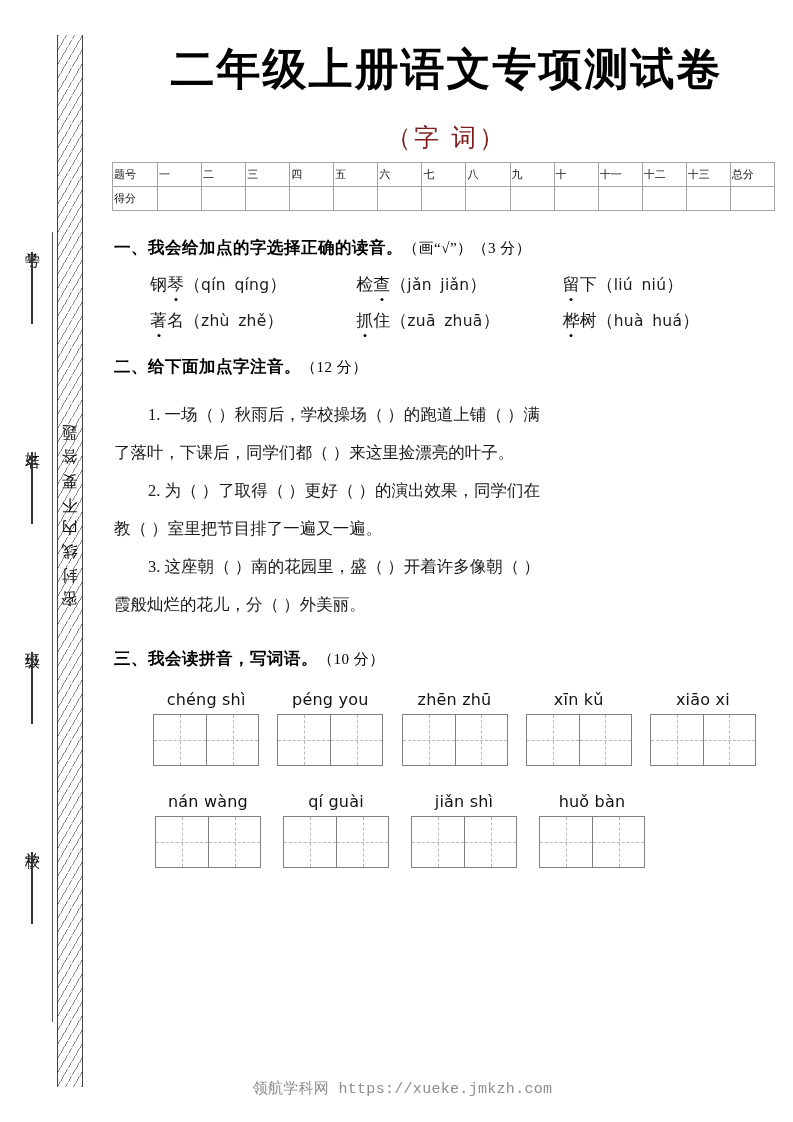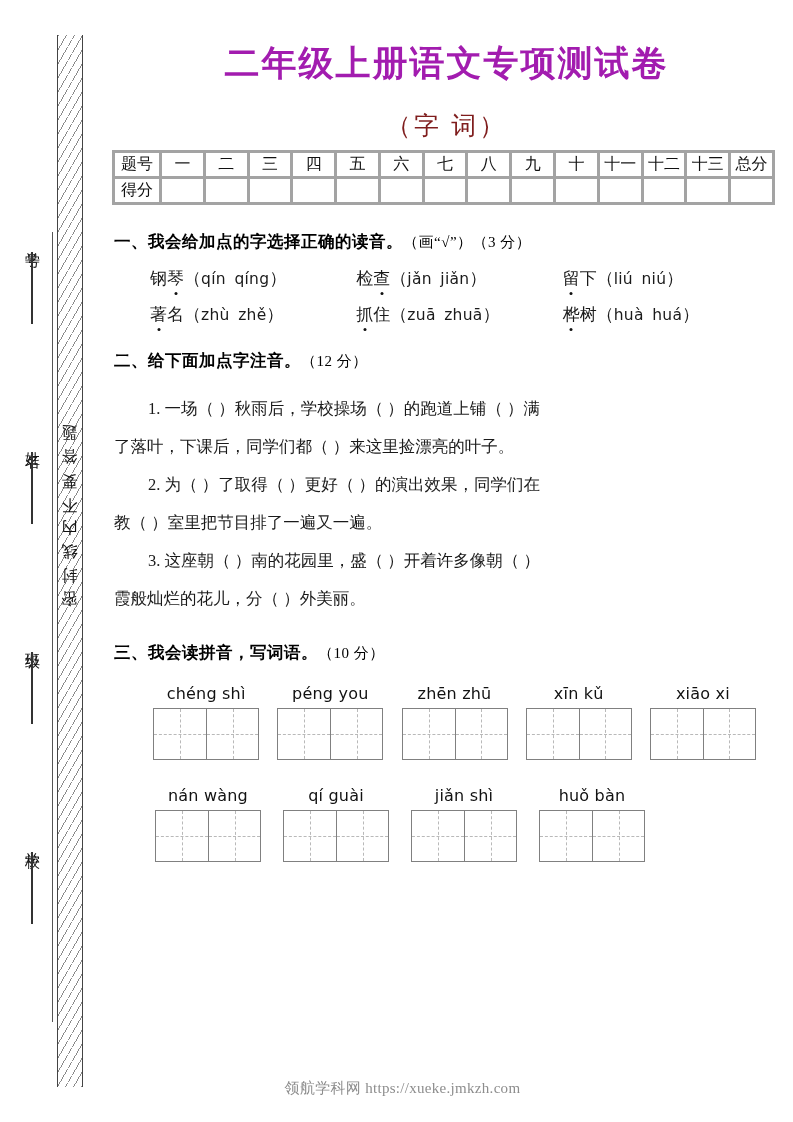--- a/index.html
+++ b/index.html
@@ -108,25 +108,25 @@
     position: absolute;
     left: 100px;
     top: 0;
     width: 693px;
     height: 1122px;
   }
 
   .doc-title {
     margin: 40px 0 0 0;
     text-align: center;
-    font-size: 35px;
+    font-size: 44px;
     font-weight: 700;
     letter-spacing: 2px;
     font-family: "Liberation Serif", "DejaVu Serif", serif;
-    color: #a21caf;
+    color: #000000;
   }
   .doc-subtitle {
     margin: 22px 0 0 0;
     text-align: center;
     font-size: 25px;
     letter-spacing: 3px;
     font-family: "Liberation Serif", "DejaVu Serif", serif;
     color: #7f1d1d;
   }
   .exam-meta {
@@ -140,25 +140,25 @@
   
   .score-table-wrap {
     margin: 8px 18px 0 12px;
   }
   table.score-table {
     border-collapse: collapse;
     width: 100%;
     table-layout: fixed;
   }
   table.score-table td {
-    border: 3px solid #a3a3a3;
+    border: 1px solid #a3a3a3;
     height: 21px;
-    text-align: center;
+    text-align: left;
     vertical-align: middle;
-    font-size: 16px;
+    font-size: 11px;
     font-family: "Liberation Serif", "DejaVu Serif", serif;
     color: #111;
   }
   table.score-table td.rowhead {
     width: 42px;
     letter-spacing: 0px;
   }
 
   
   .section {
@@ -279,21 +279,21 @@
   }
 
   
   .footer-watermark {
     position: absolute;
     left: 12px;
     right: 0;
     bottom: 24px;
     text-align: center;
     font-size: 15px;
-    font-family: Liberation Serif, serif;
+    font-family: Liberation Mono, monospace;
     color: #8d8d8d;
     letter-spacing: 0.3px;
   }
 </style>
 </head>
 <body>
 
 <div id="seal-area">
 
   <div class="info-col">

